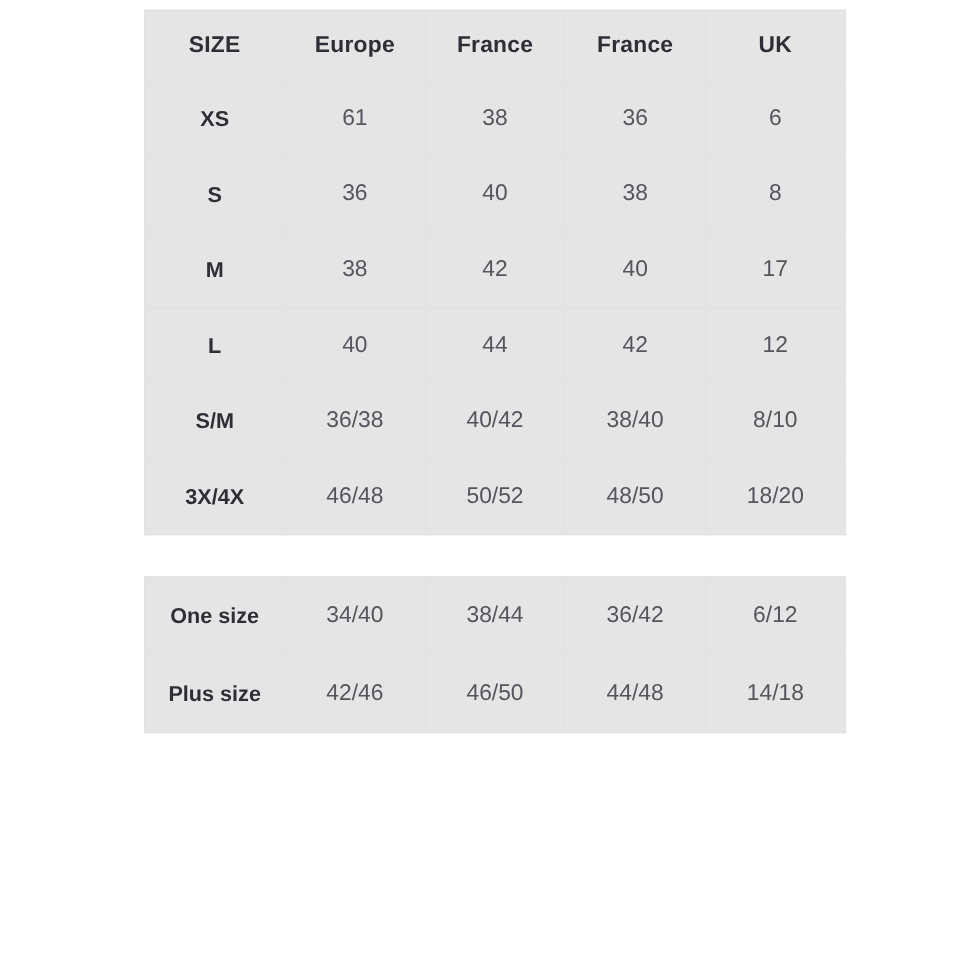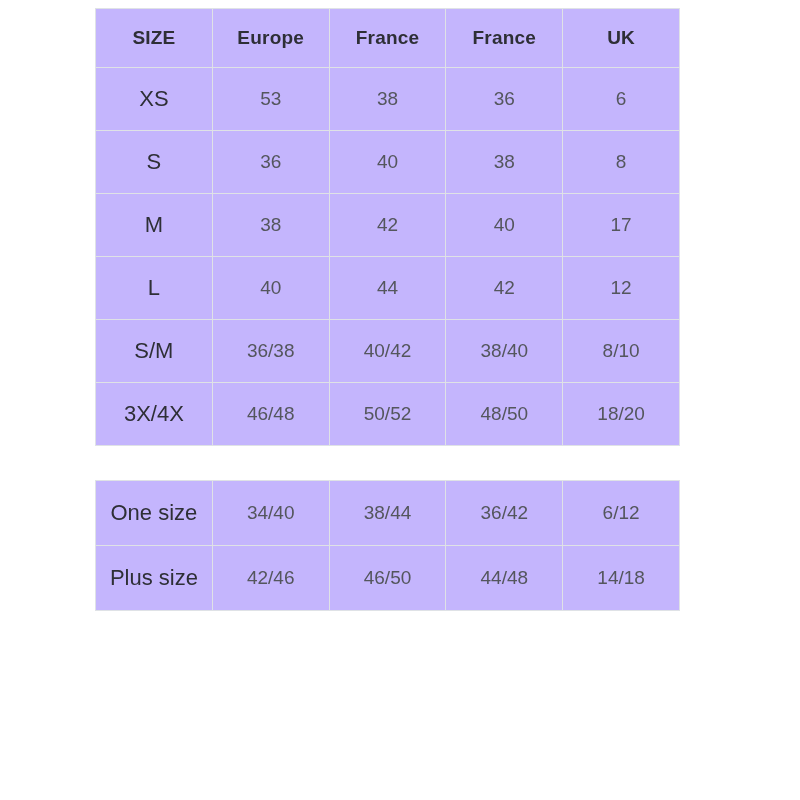--- a/index.html
+++ b/index.html
@@ -14,42 +14,43 @@
     overflow: hidden;
   }
   .page {
     padding-left: 95px;
     padding-top: 8px;
   }
   table.size-table {
     border-collapse: collapse;
     table-layout: fixed;
     width: 585px;
-    background: #c4b5fd;
+    background: #e5e5e5;
+    margin-left: 25px;
   }
   table.size-table col { width: 20%; }
   table.size-table th,
   table.size-table td {
     border: 1px solid #dfe2e6;
     text-align: center;
     vertical-align: middle;
     padding: 0;
   }
   thead th {
     height: 58px;
     font-size: 19px;
     font-weight: 700;
     color: #2e2f36;
     letter-spacing: 0.2px;
     border-bottom: 2px solid #c7cacd;
   }
   tbody th.row-label {
     height: 62px;
-    font-size: 22px;
-    font-weight: 400;
+    font-size: 18px;
+    font-weight: 700;
     color: #2e2f36;
   }
   tbody td.cell-value {
     height: 62px;
     font-size: 19px;
     font-weight: 400;
     color: #54565d;
   }
   table.secondary {
     margin-top: 34px;
@@ -77,21 +78,21 @@
         <th>SIZE</th>
         <th>Europe</th>
         <th>France</th>
         <th>France</th>
         <th>UK</th>
       </tr>
     </thead>
     <tbody>
       <tr>
         <th class="row-label">XS</th>
-        <td class="cell-value">53</td>
+        <td class="cell-value">61</td>
         <td class="cell-value">38</td>
         <td class="cell-value">36</td>
         <td class="cell-value">6</td>
       </tr>
       <tr>
         <th class="row-label">S</th>
         <td class="cell-value">36</td>
         <td class="cell-value">40</td>
         <td class="cell-value">38</td>
         <td class="cell-value">8</td>

